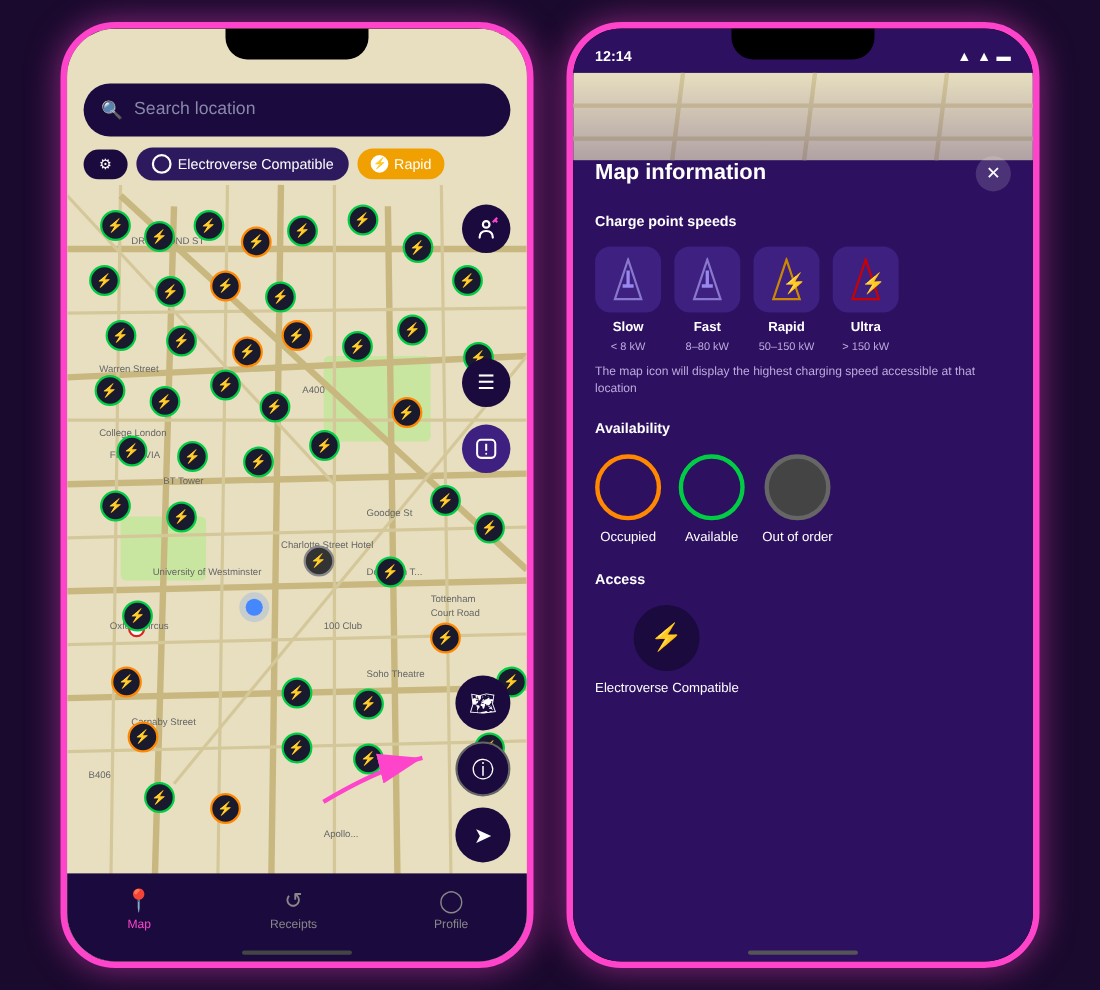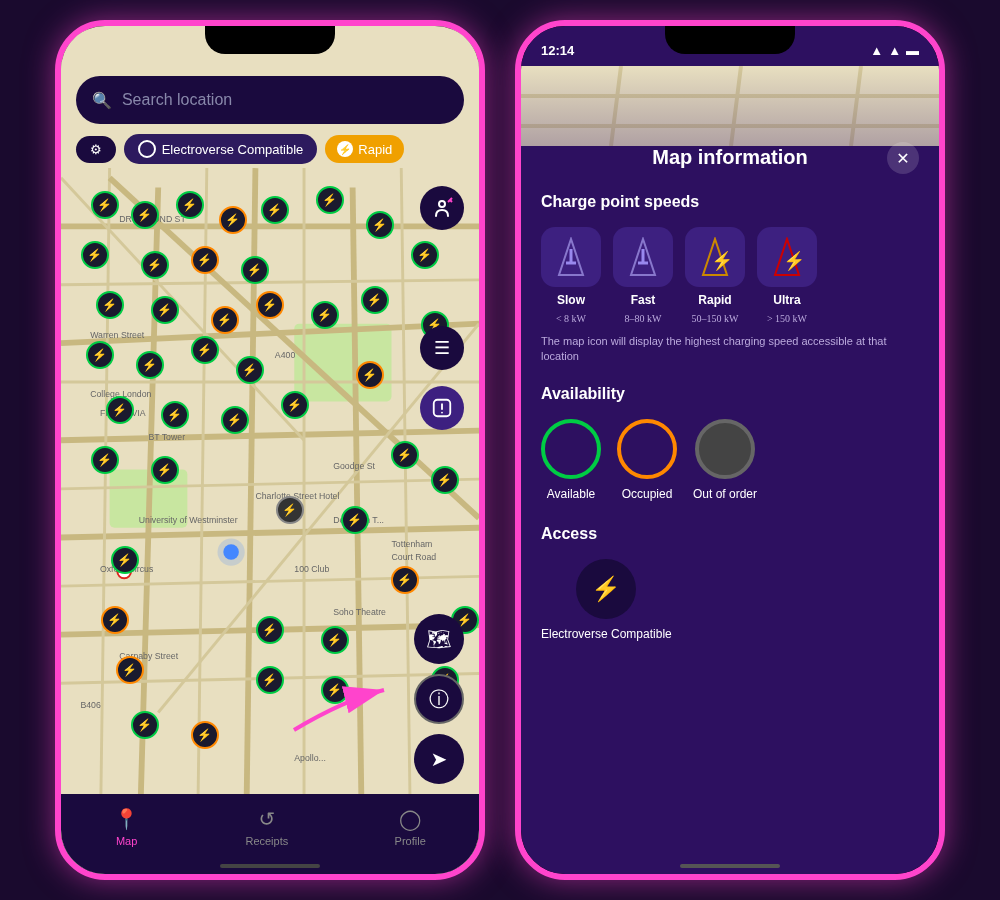--- a/index.html
+++ b/index.html
@@ -296,21 +296,21 @@
       height: 100%;
       background: #2d1060;
       position: relative;
       overflow: hidden;
       padding: 50px 20px 20px;
     }
 
     .info-header {
       display: flex;
       align-items: center;
-      justify-content: center;
+      justify-content: flex-start;
       position: relative;
       margin-bottom: 24px;
     }
 
     .info-title {
       color: white;
       font-size: 20px;
       font-weight: 700;
       text-align: center;
     }
@@ -325,21 +325,21 @@
       background: rgba(255,255,255,0.15);
       display: flex;
       align-items: center;
       justify-content: center;
       color: white;
       font-size: 16px;
     }
 
     .section-title {
       color: white;
-      font-size: 16px;
+      font-size: 13px;
       font-weight: 600;
       margin-bottom: 16px;
     }
 
     
     .speed-row {
       display: flex;
       gap: 12px;
       margin-bottom: 10px;
     }
@@ -370,21 +370,20 @@
       color: white;
       font-size: 12px;
       font-weight: 600;
       text-align: center;
     }
 
     .speed-sub {
       color: #bbaadd;
       font-size: 10px;
       text-align: center;
-      font-family: Liberation Serif, serif;
     }
 
     .speed-note {
       color: #bbaadd;
       font-size: 11px;
       margin-bottom: 20px;
       line-height: 1.4;
     }
 
     
@@ -783,26 +782,26 @@
           <div class="speed-sub">&gt; 150 kW</div>
         </div>
       </div>
       <div class="speed-note">The map icon will display the highest charging speed accessible at that location</div>
     </div>
 
     <div style="margin-bottom:20px;">
       <div class="section-title">Availability</div>
       <div class="avail-row">
         <div class="avail-item">
+          <div class="avail-circle avail-occupied"></div>
+          <div class="avail-label">Occupied</div>
+        </div>
+        <div class="avail-item">
           <div class="avail-circle avail-available"></div>
           <div class="avail-label">Available</div>
-        </div>
-        <div class="avail-item">
-          <div class="avail-circle avail-occupied"></div>
-          <div class="avail-label">Occupied</div>
         </div>
         <div class="avail-item">
           <div class="avail-circle avail-outoforder"></div>
           <div class="avail-label">Out of order</div>
         </div>
       </div>
     </div>
 
     <div>
       <div class="section-title">Access</div>

